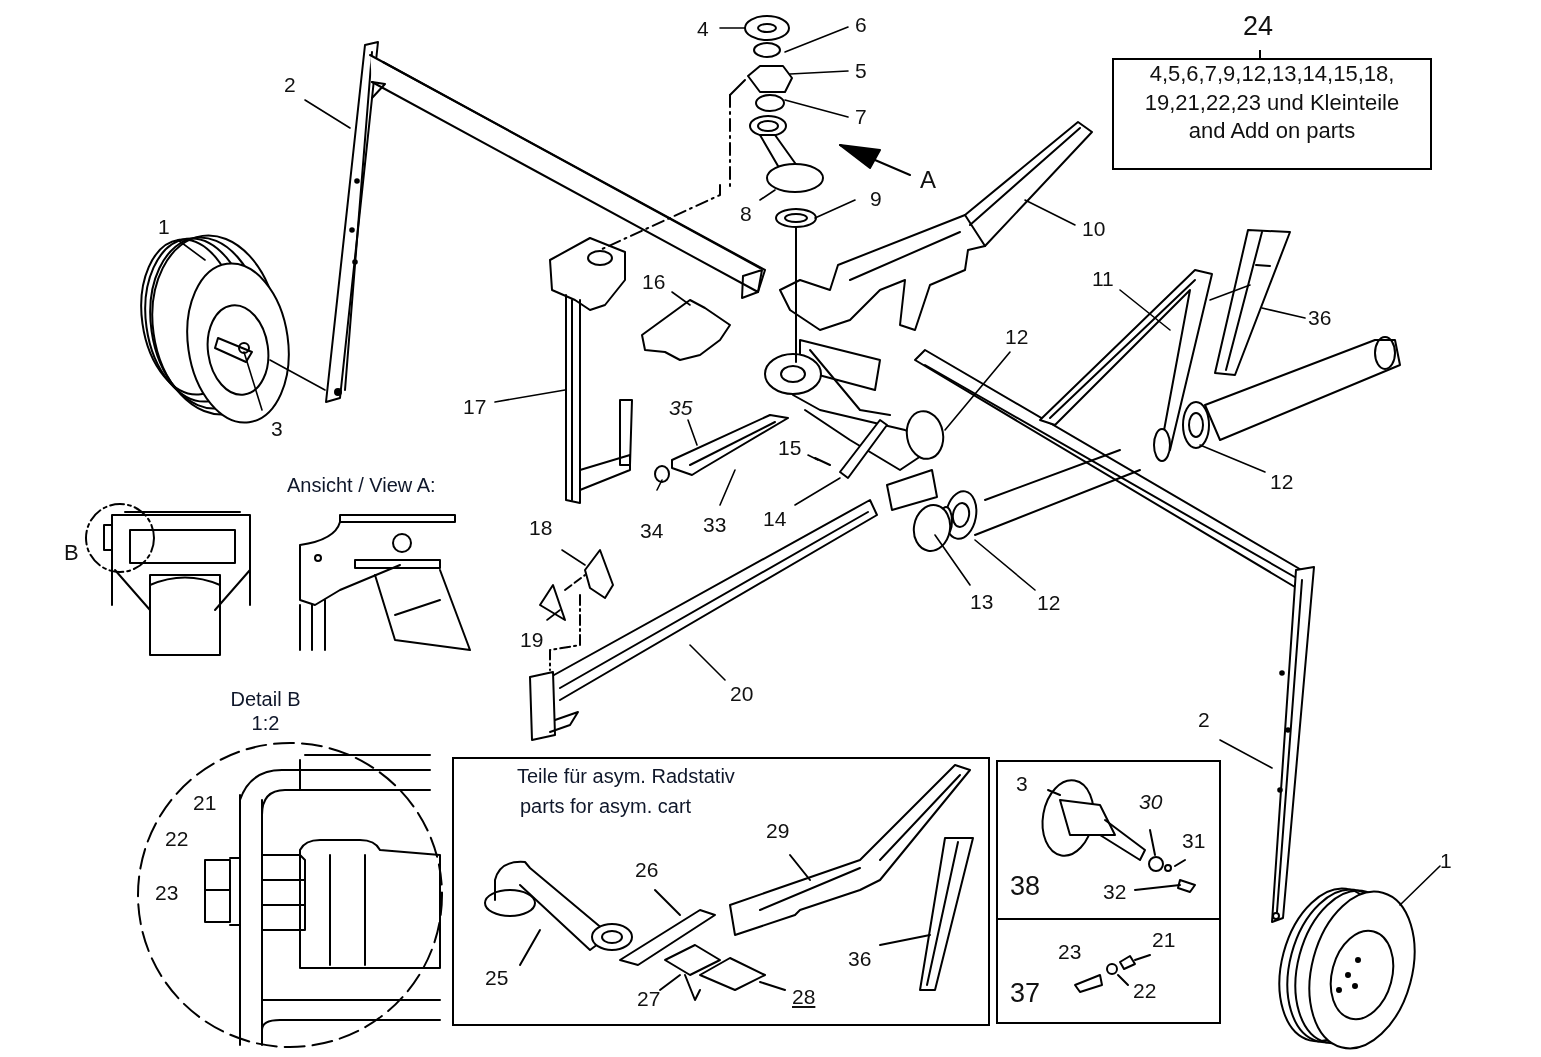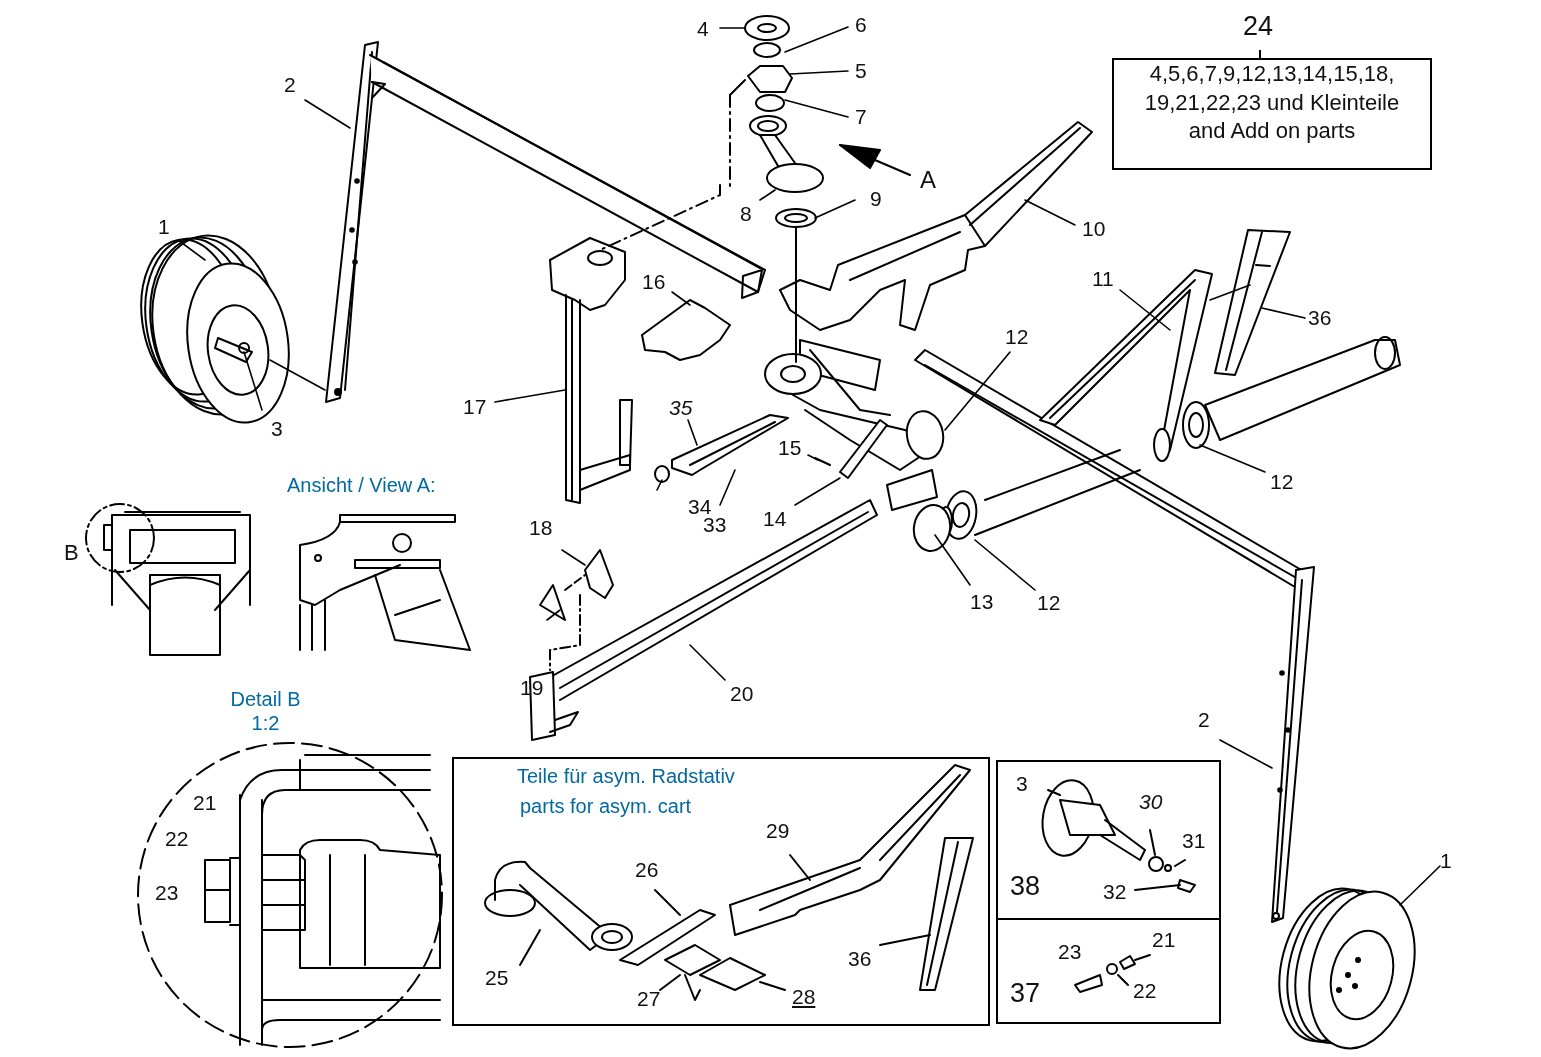--- a/index.html
+++ b/index.html
@@ -3,21 +3,21 @@
 <meta charset="utf-8">
 <style>
   html, body { margin: 0; padding: 0; background: #ffffff; }
   body { width: 1541px; height: 1057px; position: relative; overflow: hidden;
          font-family: "Liberation Sans", sans-serif; color: #000; }
   svg#diagram { position: absolute; left: 0; top: 0; }
   .lbl { position: absolute; font-size: 21px; line-height: 1; white-space: nowrap;
          font-family: "Liberation Sans", sans-serif; color: #111; }
   .lbl.big { font-size: 27px; }
   .caption { position: absolute; font-size: 20px; line-height: 1.2; white-space: nowrap;
-             font-family: "Liberation Sans", sans-serif; color: #0369a1; text-align: center; }
+             font-family: "Liberation Sans", sans-serif; color: #0f172a; text-align: center; }
   .box { position: absolute; border: 2px solid #000; background: transparent; box-sizing: border-box; }
   .kit-box { position: absolute; border: 2px solid #000; box-sizing: border-box;
              font-size: 22px; line-height: 1.3; text-align: center; color:#111; }
   .kit-box div { white-space: nowrap; }
 </style>
 </head>
 <body>
 
 <svg id="diagram" width="1541" height="1057" viewBox="0 0 1541 1057" xmlns="http://www.w3.org/2000/svg">
   <g fill="none" stroke="#000" stroke-width="2" stroke-linejoin="round" stroke-linecap="round">
@@ -327,33 +327,33 @@
 <div class="lbl" style="left:1092px; top:268px;">11</div>
 <div class="lbl" style="left:1005px; top:326px;">12</div>
 <div class="lbl" style="left:1270px; top:471px;">12</div>
 <div class="lbl" style="left:1037px; top:592px;">12</div>
 <div class="lbl" style="left:970px; top:591px;">13</div>
 <div class="lbl" style="left:763px; top:508px;">14</div>
 <div class="lbl" style="left:778px; top:437px;">15</div>
 <div class="lbl" style="left:642px; top:271px;">16</div>
 <div class="lbl" style="left:463px; top:396px;text-align:right;">17</div>
 <div class="lbl" style="left:529px; top:517px;">18</div>
-<div class="lbl" style="left:520px; top:629px;margin-top:48px;">19</div>
+<div class="lbl" style="left:520px; top:629px;">19</div>
 <div class="lbl" style="left:730px; top:683px;">20</div>
 <div class="lbl" style="left:193px; top:792px;">21</div>
 <div class="lbl" style="left:165px; top:828px;">22</div>
 <div class="lbl" style="left:155px; top:882px;">23</div>
 <div class="lbl" style="left:1152px; top:929px;">21</div>
 <div class="lbl" style="left:1133px; top:980px;">22</div>
 <div class="lbl" style="left:1058px; top:941px;">23</div>
 <div class="lbl" style="left:485px; top:967px;">25</div>
 <div class="lbl" style="left:635px; top:859px;">26</div>
 <div class="lbl" style="left:637px; top:988px;">27</div>
 <div class="lbl" style="left:792px; top:986px;text-decoration:underline;">28</div>
 <div class="lbl" style="left:766px; top:820px;">29</div>
 <div class="lbl" style="left:1139px; top:791px;font-style:italic;">30</div>
 <div class="lbl" style="left:1182px; top:830px;">31</div>
 <div class="lbl" style="left:1103px; top:881px;">32</div>
 <div class="lbl" style="left:703px; top:514px;">33</div>
-<div class="lbl" style="left:640px; top:496px;margin-left:48px;">34</div>
+<div class="lbl" style="left:640px; top:520px;">34</div>
 <div class="lbl" style="left:669px; top:397px;font-style:italic;">35</div>
 <div class="lbl" style="left:1308px; top:307px;">36</div>
 <div class="lbl" style="left:848px; top:948px;">36</div>
 
 </body></html>

